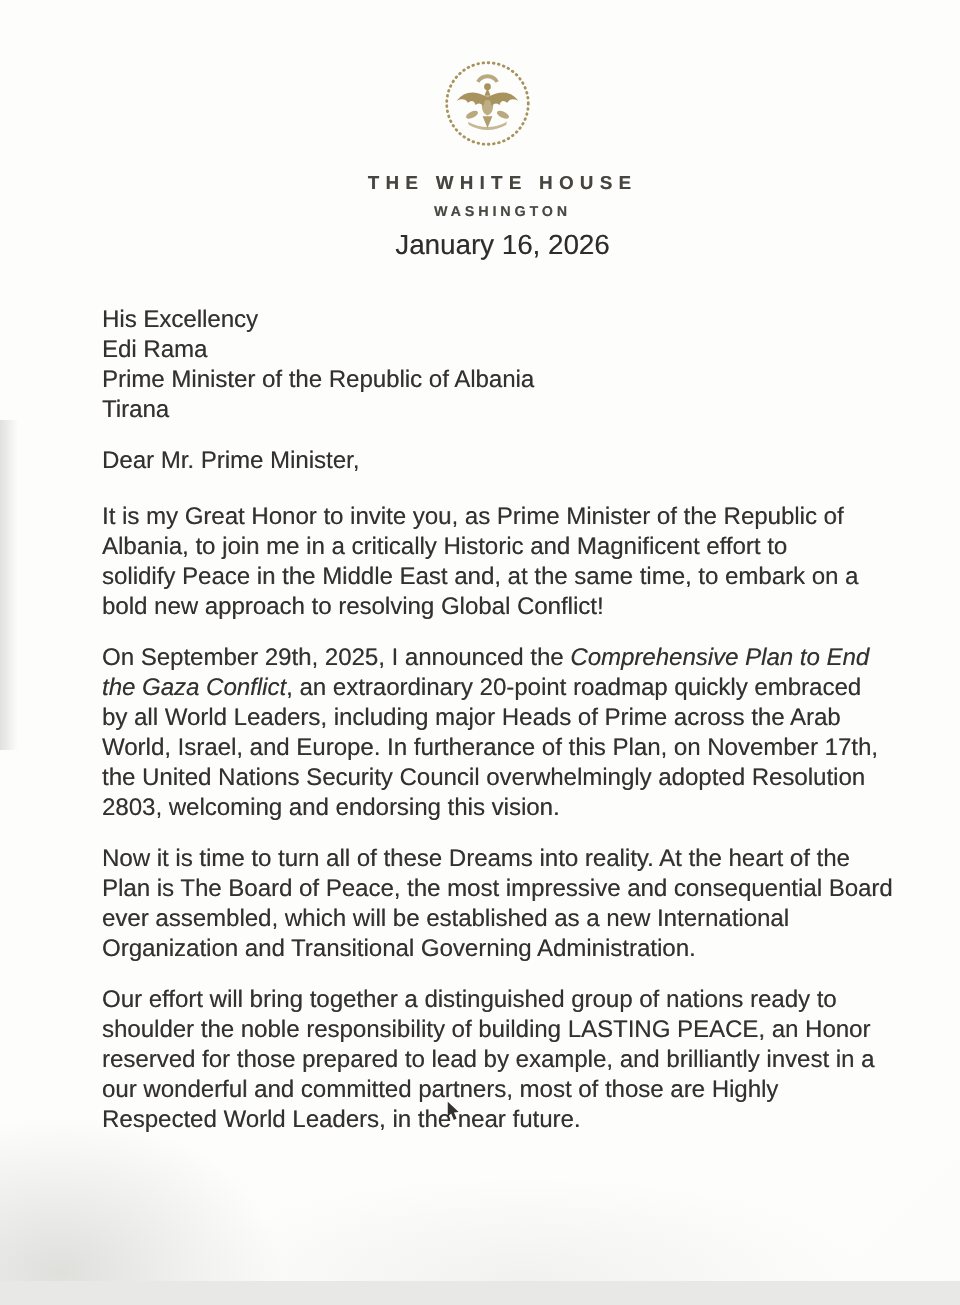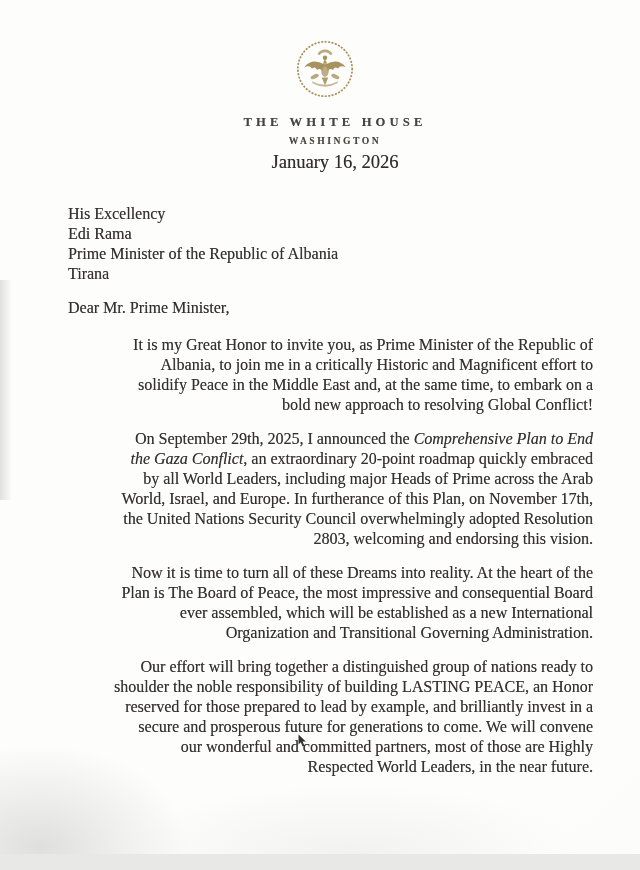--- a/index.html
+++ b/index.html
@@ -3,21 +3,21 @@
 <meta charset="utf-8">
 <style>
   html, body { margin: 0; padding: 0; background: #e8e8e6; }
   .page {
     position: relative;
     width: 640px;
     height: 854px;
     margin: 0 auto;
     background: radial-gradient(130% 120% at 50% 40%, #fdfdfc 55%, #f6f6f3 100%);
     overflow: hidden;
-    font-family: Liberation Serif, serif;
+    font-family: Liberation Sans, sans-serif;
     color: #33312e;
   }
   
   .smudge { position: absolute; pointer-events: none; }
   .smudge-bl {
     left: -40px; bottom: -50px; width: 230px; height: 160px;
     background: radial-gradient(ellipse at 35% 65%, rgba(175,175,170,0.38), rgba(175,175,170,0) 70%);
   }
   .smudge-left-edge {
     left: 0; top: 280px; width: 12px; height: 220px;
@@ -50,21 +50,21 @@
   }
 
   
   .letter-body {
     position: absolute; left: 68px; top: 204px; width: 525px;
     font-size: 16px; line-height: 20px;
     text-shadow: 0.2px 0.2px 0.35px rgba(68,66,62,0.6);
   }
   .address-line, .line { white-space: nowrap; }
   .salutation { margin-top: 14px; }
-  .paragraphs .para { margin-top: 14px; text-align: right; }
+  .paragraphs .para { margin-top: 14px; }
   .paragraphs .para:first-child { margin-top: 17px; }
   em { font-style: italic; }
 
   .cursor { position: absolute; left: 297px; top: 734px; }
 </style>
 </head>
 <body>
 
 <div class="page">
 
@@ -122,21 +122,20 @@
         <div class="para">
           <div class="line"><span>Now it is time to turn all of these Dreams into reality. At the heart of the</span></div>
           <div class="line"><span>Plan is The Board of Peace, the most impressive and consequential Board</span></div>
           <div class="line"><span>ever assembled, which will be established as a new International</span></div>
           <div class="line"><span>Organization and Transitional Governing Administration.</span></div>
         </div>
         <div class="para">
           <div class="line"><span>Our effort will bring together a distinguished group of nations ready to</span></div>
           <div class="line"><span>shoulder the noble responsibility of building LASTING PEACE, an Honor</span></div>
           <div class="line"><span>reserved for those prepared to lead by example, and brilliantly invest in a</span></div>
-          <div class="line"><span>secure and prosperous future for generations to come. We will convene</span></div>
           <div class="line"><span>our wonderful and committed partners, most of those are Highly</span></div>
           <div class="line"><span>Respected World Leaders, in the near future.</span></div>
         </div>
       </div>
   </div>
 
   <svg class="cursor" width="10" height="14" viewBox="0 0 10 14" aria-hidden="true">
     <path d="M1.5 0.5 L1.5 10.5 L3.8 8.3 L5.6 12.6 L7.4 11.7 L5.6 7.6 L8.8 7.4 Z" fill="#1c1b1a" opacity="0.9"></path>
   </svg>
 

